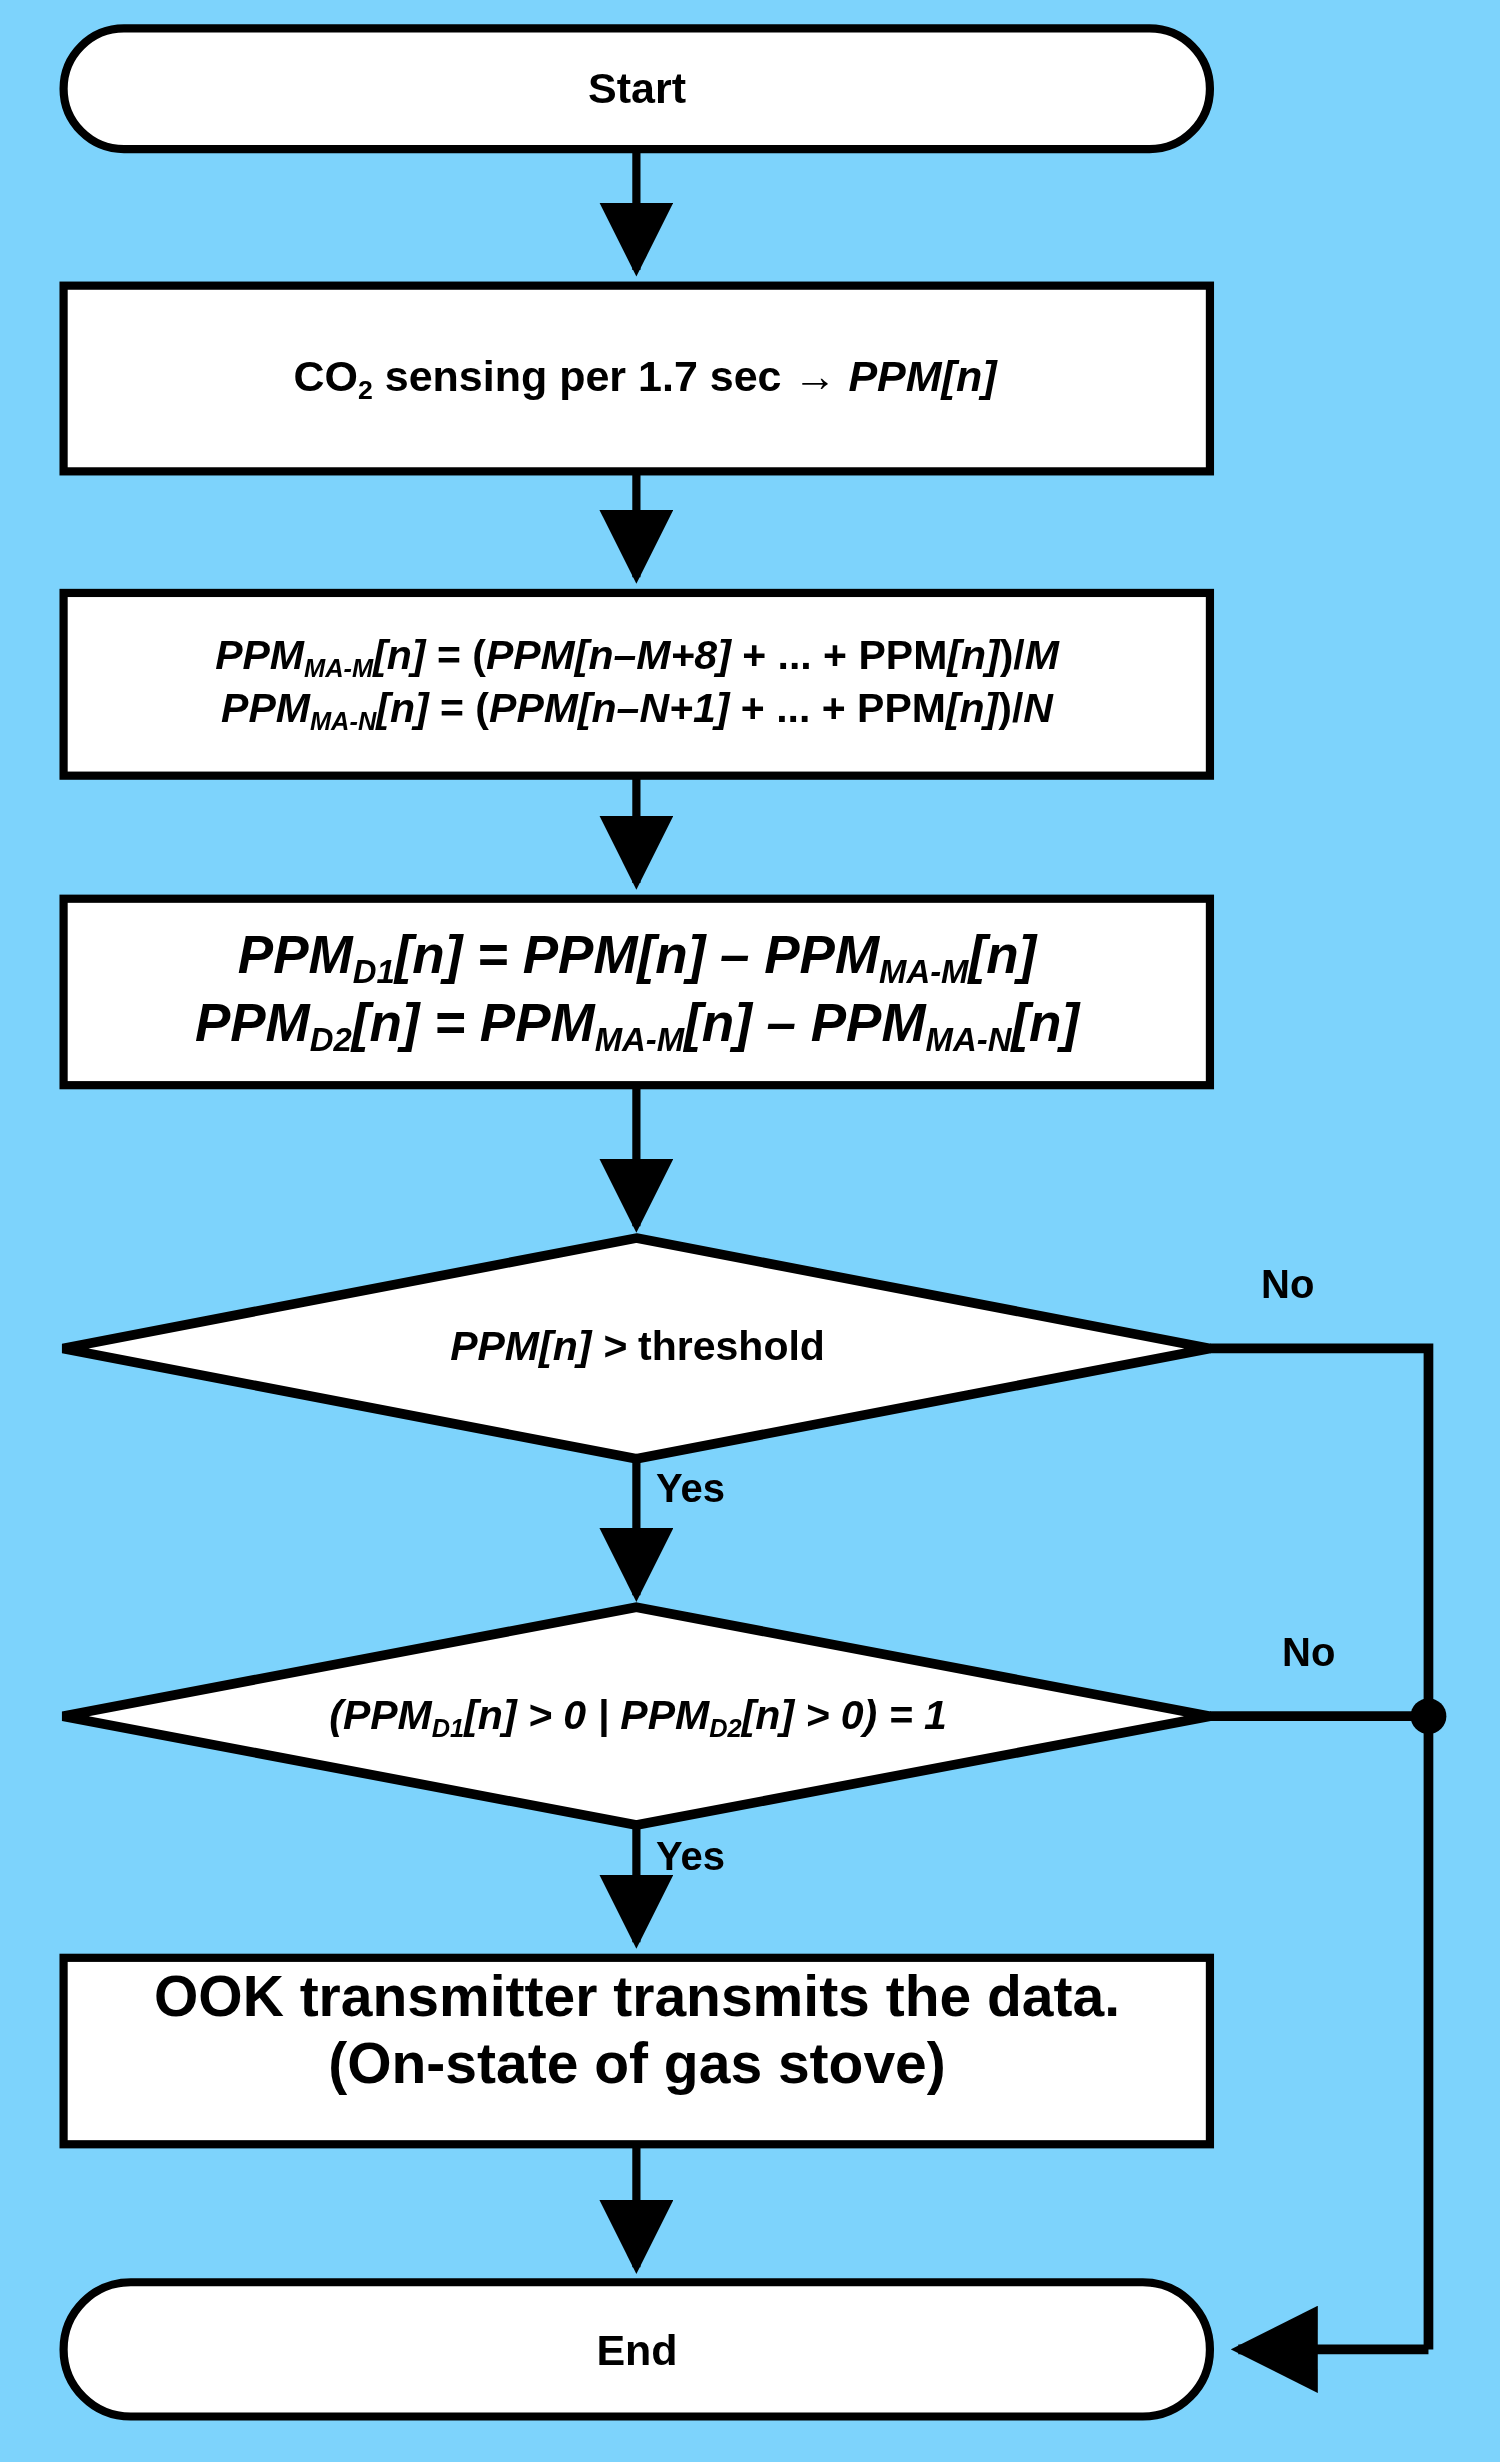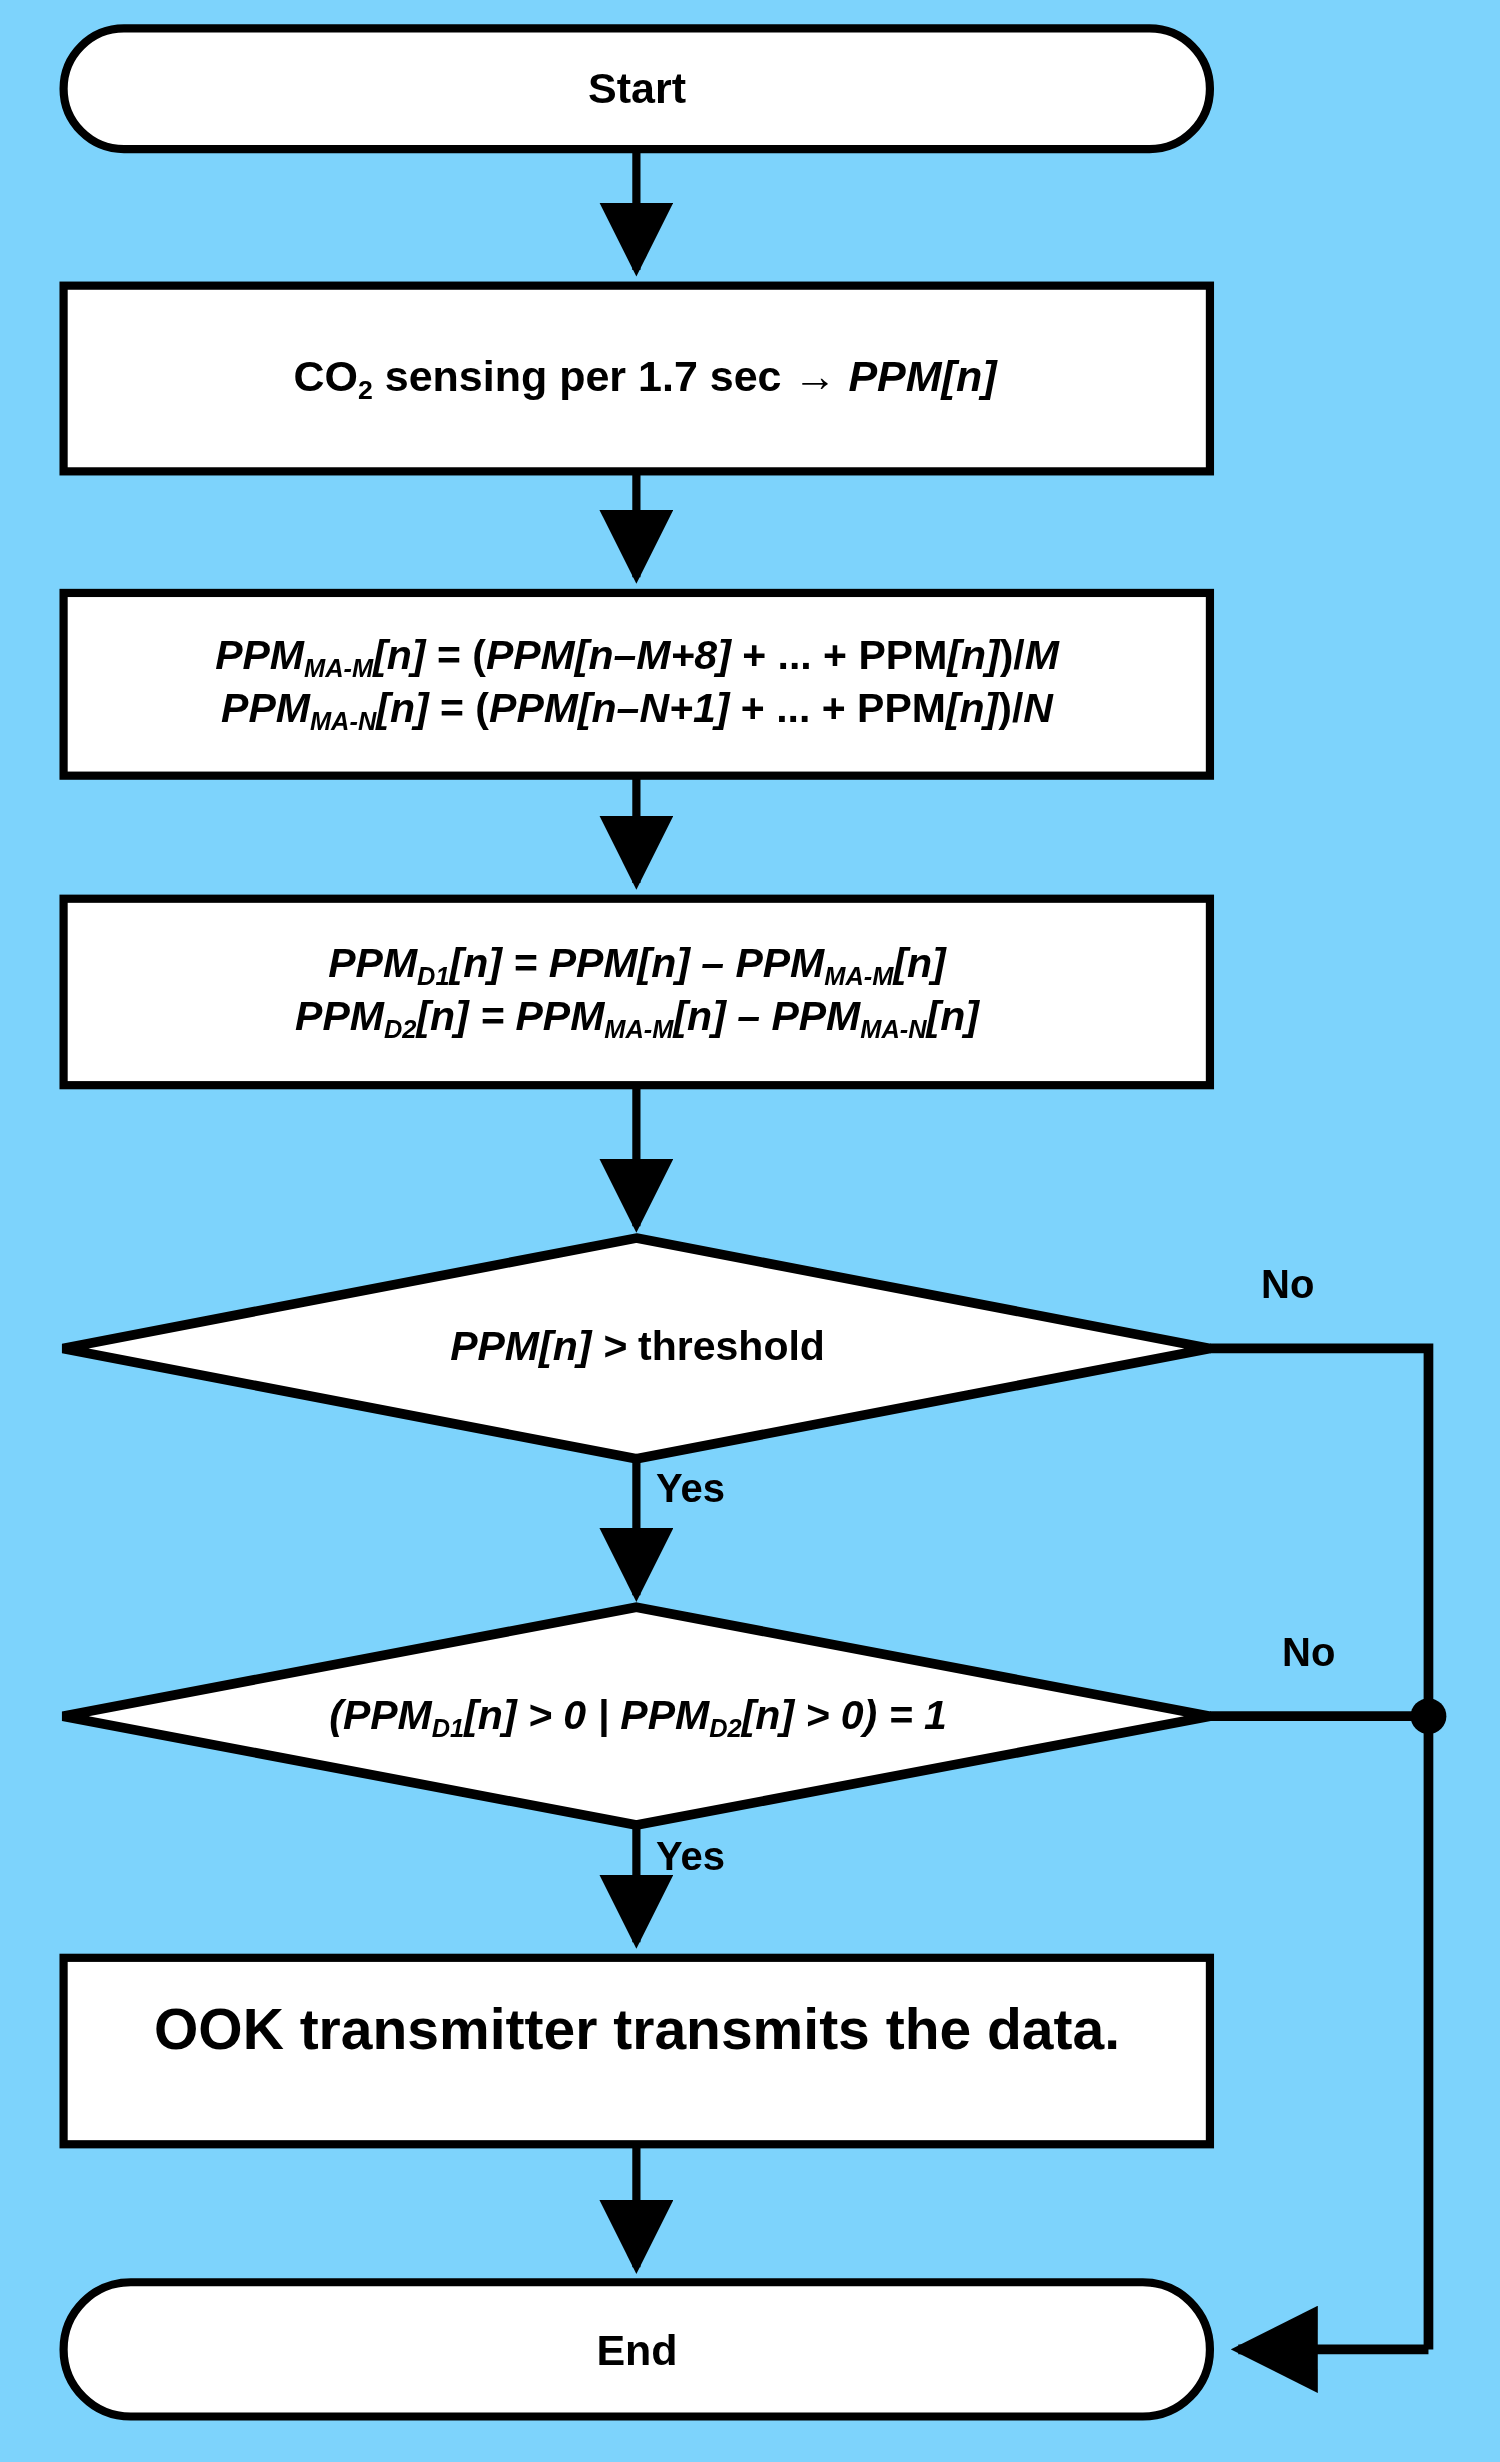--- a/index.html
+++ b/index.html
@@ -27,21 +27,21 @@
     text-align:center;
     color:#000000;
     font-weight:bold;
     line-height:1.18;
     white-space:nowrap;
     pointer-events:none;
   }
   .t-start   { left:60px;  top:24.6px;   width:1154px; height:128px; font-size:43px; }
   .t-co2     { left:60px;  top:282px;  width:1154px; height:193px; font-size:43px;margin-left:8px; }
   .t-ma      { left:60px;  top:589px;  width:1154px; height:190px; font-size:41px; }
-  .t-diff    { left:60px;  top:895px; width:1154px; height:194px; font-size:41px; }
+  .t-diff    { left:60px;  top:895px; width:1154px; height:194px; font-size:53px; }
   .t-dec1    { left:134px; top:1290px; width:1007px; height:112px; font-size:41px; }
   .t-dec2    { left:97px; top:1663px; width:1082px; height:108px; font-size:41px; }
   .t-ook     { left:60px;  top:1954px; width:1154px; height:152px; font-size:57px; }
   .t-end     { left:60px;  top:2279px; width:1154px; height:142px; font-size:43px; }
 
   .lines{display:flex;flex-direction:column;align-items:center;justify-content:center;width:100%;}
   .ln{display:block;}
 
   
   .it{font-style:italic;}
@@ -146,20 +146,21 @@
     <span class="ln" style="font-style: italic;"><span class="it">PPM</span><span class="it">[n]</span> &gt; <span style="font-style:normal">threshold</span></span>
   </div>
 
   <div class="nodetext t-dec2">
     <span class="ln" style="font-style: italic;">(<span class="it">PPM</span><span class="sub">D1</span><span class="it">[n]</span> &gt; 0 | <span class="it">PPM</span><span class="sub">D2</span><span class="it">[n]</span> &gt; 0) = 1</span>
   </div>
 
   <div class="nodetext t-ook">
     <div class="lines">
       <span class="ln">OOK transmitter transmits the data.</span>
+      <span class="ln">(On-state of gas stove)</span>
     </div>
   </div>
 
   <div class="nodetext t-end">
     <span class="ln">End</span>
   </div>
 
   <div class="edgelabel lbl-no1">No</div>
   <div class="edgelabel lbl-yes1">Yes</div>
   <div class="edgelabel lbl-no2">No</div>

